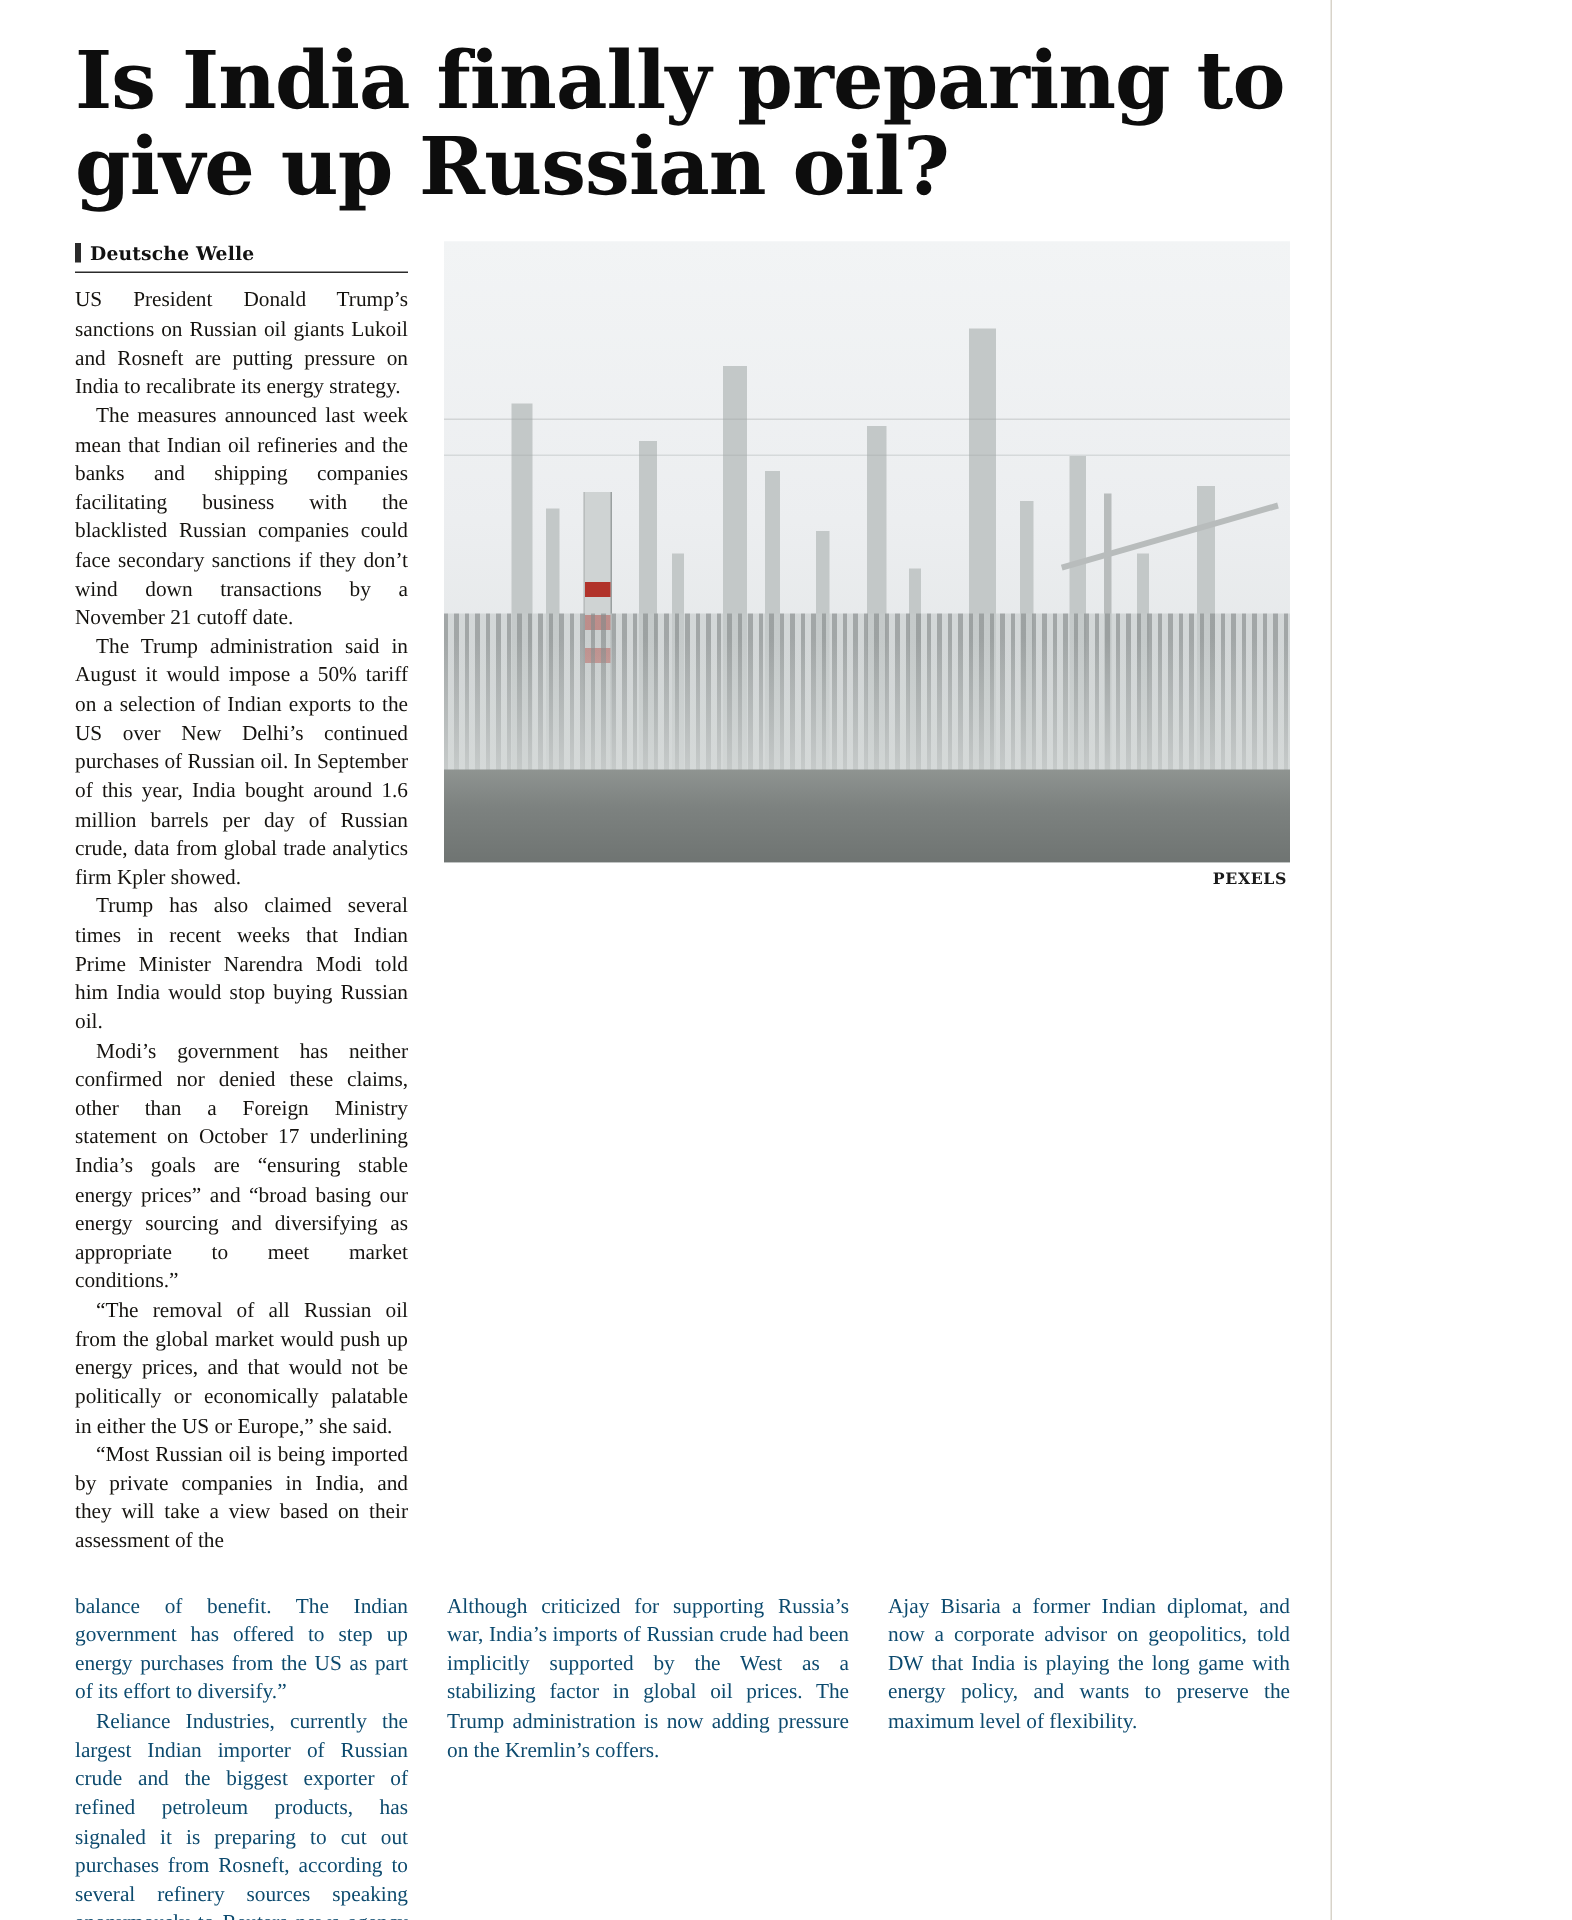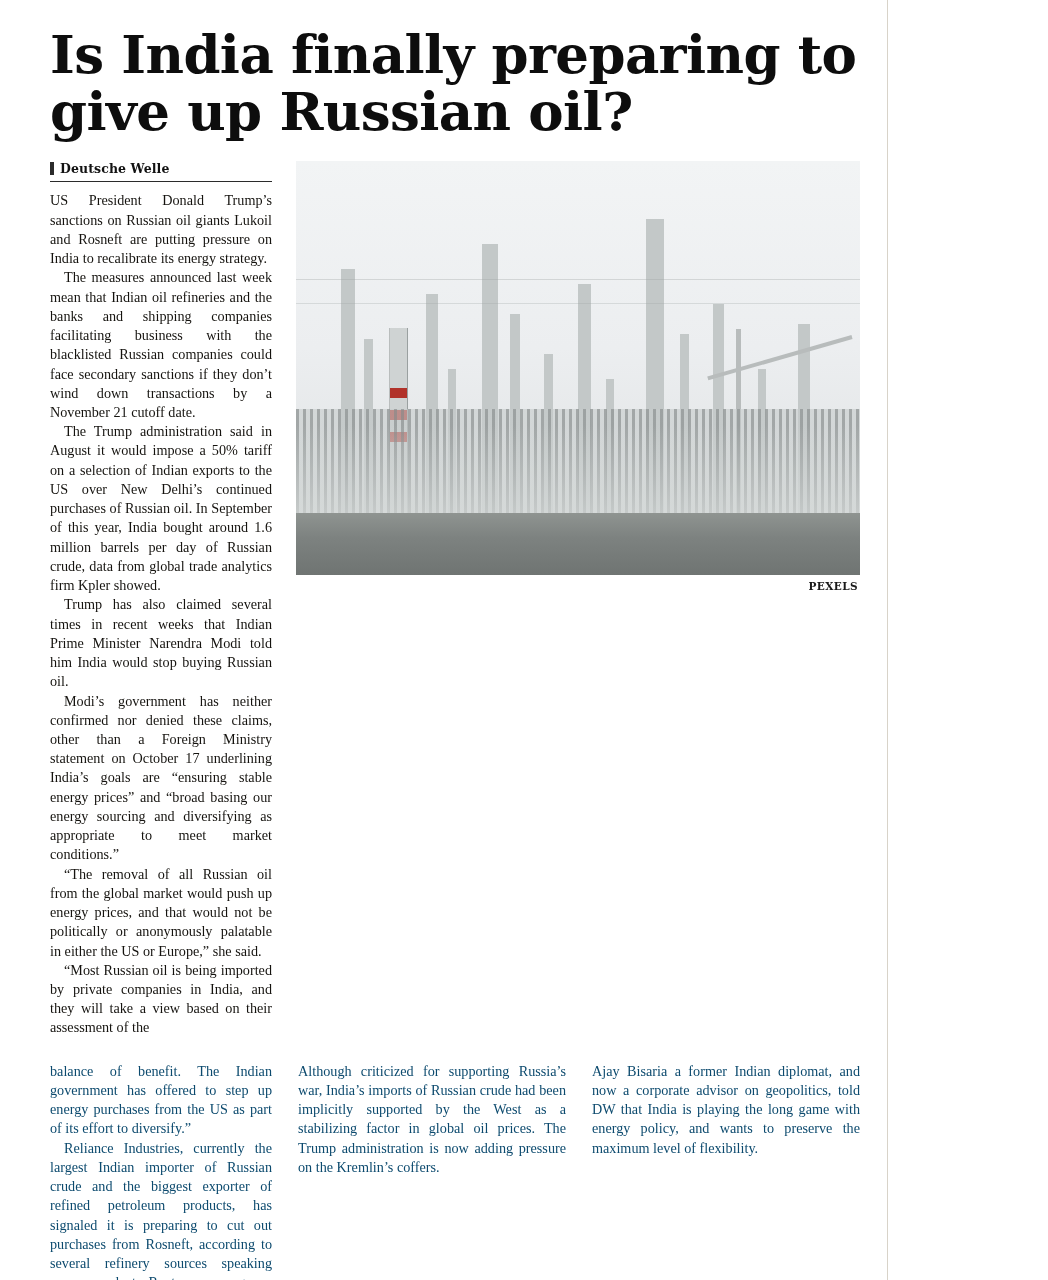--- a/index.html
+++ b/index.html
@@ -199,21 +199,21 @@
       <div class="byline">
         <span class="byline-bar"></span>
         <span class="byline-name">Deutsche Welle</span>
       </div>
       <div class="body-text">
         <p>US President Donald Trump’s sanctions on Russian oil giants Lukoil and Rosneft are putting pressure on India to recalibrate its energy strategy.</p>
         <p>The measures announced last week mean that Indian oil refineries and the banks and shipping companies facilitating business with the blacklisted Russian companies could face secondary sanctions if they don’t wind down transactions by a November 21 cutoff date.</p>
         <p>The Trump administration said in August it would impose a 50% tariff on a selection of Indian exports to the US over New Delhi’s continued purchases of Russian oil. In September of this year, India bought around 1.6 million barrels per day of Russian crude, data from global trade analytics firm Kpler showed.</p>
         <p>Trump has also claimed several times in recent weeks that Indian Prime Minister Narendra Modi told him India would stop buying Russian oil.</p>
         <p>Modi’s government has neither confirmed nor denied these claims, other than a Foreign Ministry statement on October 17 underlining India’s goals are “ensuring stable energy prices” and “broad basing our energy sourcing and diversifying as appropriate to meet market conditions.”</p>
-        <p>“The removal of all Russian oil from the global market would push up energy prices, and that would not be politically or anonymously palatable in either the US or Europe,” she said.</p>
+        <p>“The removal of all Russian oil from the global market would push up energy prices, and that would not be politically or economically palatable in either the US or Europe,” she said.</p>
         <p>“Most Russian oil is being imported by private companies in India, and they will take a view based on their assessment of the</p>
       </div>
     </div>
 
     <div class="photo-wrap">
       <div class="photo">
         <div class="sky"></div>
 
         <div class="tower" style="left:8%; width:14px; height:250px; bottom:56px;"></div>
         <div class="tower" style="left:12%; width:9px; height:180px; bottom:56px;"></div>

